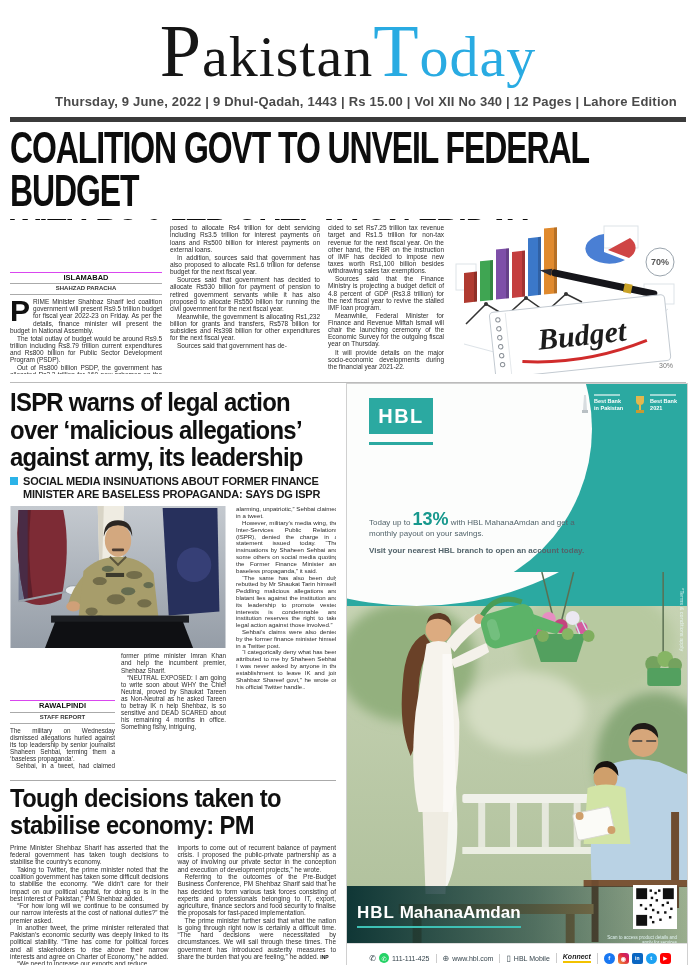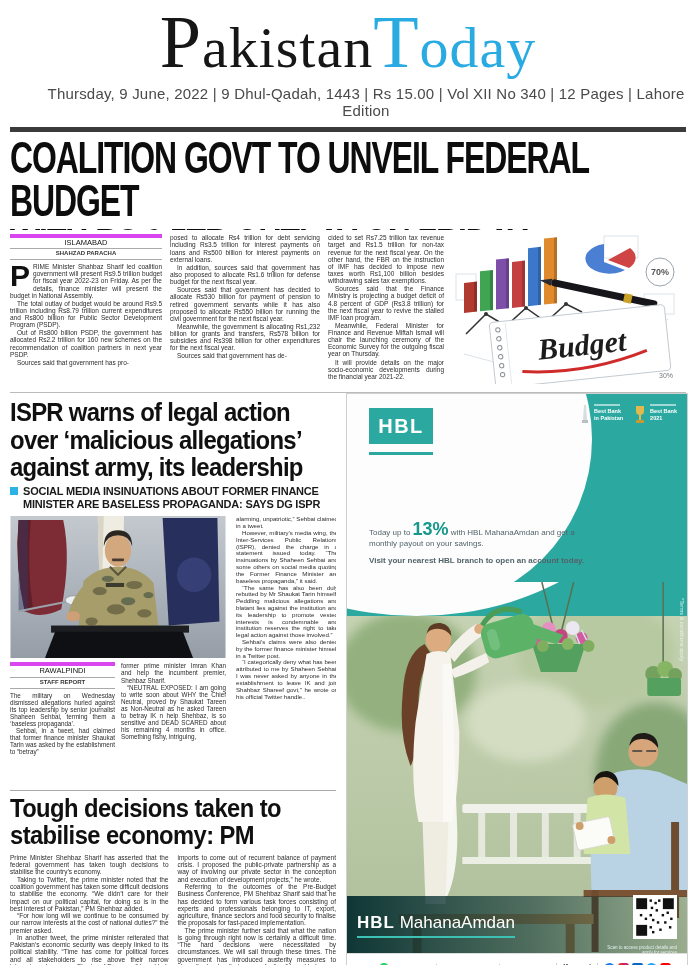--- a/index.html
+++ b/index.html
@@ -1,35 +1,35 @@
 <!DOCTYPE html>
 <html><head>
 <meta charset="utf-8">
 <style>
   html,body{margin:0;padding:0;background:#e8e8e8;}
   .page{position:relative;width:696px;height:965px;margin:0 auto;background:#ffffff;
         font-family:"Liberation Sans",sans-serif;color:#222;overflow:hidden;}
   
-  .masthead{text-align:center;padding-top:5px;}
+  .masthead{text-align:center;padding-top:14px;}
   .masthead h1{margin:0;font-family:"Liberation Serif",serif;font-weight:400;font-size:58px;line-height:1.0;letter-spacing:1px;}
   .masthead h1 span{display:inline-block;}
   .masthead h1 span::first-letter{font-size:1.28em;}
   .mast-black{color:#161616;}
   .mast-blue{color:#29ABE2;}
-  .dateline{font-size:15px;font-weight:normal;color:#4a4a4a;margin-top:6px;letter-spacing:.2px;margin-left:36px;}
+  .dateline{font-size:13px;font-weight:bold;color:#4a4a4a;margin-top:6px;letter-spacing:.2px;margin-left:36px;}
   .thick-rule{height:5px;background:#3b3b3b;margin:8px 10px 4px 10px;}
   
   .lead{margin:0 10px;border-bottom:1px solid #bbb;padding-bottom:8px;}
   .lead-headline{overflow:hidden;height:94px;}
   .lead-headline-inner{font-weight:bold;font-size:45px;line-height:.96;letter-spacing:-1.5px;color:#0d0d0d;
       white-space:pre-line;transform:scaleX(.71);transform-origin:0 0;width:141%;}
   .lead-body{display:flex;gap:8px;height:150px;overflow:hidden;margin-top:4px;}
   .lead-col{font-size:6.5px;line-height:1.1;text-align:justify;color:#2b2b2b;}
   .lc1{flex:0 0 152px;}.lc2{flex:0 0 150px;}.lc3{flex:0 0 116px;}
-  .loc-head{border-top:4px solid #d946ef;border-bottom:1px solid #aaa;text-align:center;font-size:7.5px;font-weight:normal;padding:1px 0;color:#111;}
+  .loc-head{border-top:1px solid #d946ef;border-bottom:1px solid #aaa;text-align:center;font-size:7.5px;font-weight:bold;padding:1px 0;color:#111;margin-top:48px;}
   .byline{border-bottom:1px solid #aaa;text-align:center;font-size:6px;font-weight:bold;padding:1px 0 2px;margin-bottom:3px;color:#333;}
   .lead-col p{margin:0 0 1px 0;}
   .lead-col p.ind{text-indent:7px;}
   .dropcap{float:left;font-size:30px;line-height:.78;font-weight:bold;color:#111;padding:1px 3px 0 0;}
   .continued{font-size:7px;font-weight:bold;color:#0d0d0d;text-align:right;margin-top:3px;letter-spacing:-.2px;}
   .continued .arrow{color:#0d0d0d;}
   .budget-fig{flex:1;margin:0;position:relative;}
   .budget-fig svg{display:block;width:100%;height:100%;}
   
   .lower{display:flex;gap:10px;padding:0 8px 0 10px;height:592px;}
@@ -76,21 +76,21 @@
   .ad-earn{position:absolute;left:22px;top:126px;width:212px;font-size:8px;line-height:1.3;color:#53646b;}
   .ad-rate{font-size:18px;font-weight:bold;color:#17988D;line-height:1;}
   .ad-visit{position:absolute;left:22px;top:162px;width:220px;font-size:8px;color:#53646b;font-weight:bold;}
   .ad-photo{position:absolute;left:0;top:188px;right:0;bottom:28px;}
   .ad-photo svg{display:block;width:100%;height:100%;}
   .ad-terms{position:absolute;right:2px;top:16px;writing-mode:vertical-rl;font-size:5.5px;color:#e9f6f4;opacity:.9;}
   .ad-band{position:absolute;left:0;right:0;bottom:0;height:58px;display:flex;align-items:center;padding:0 10px;
       background:linear-gradient(90deg,rgba(3,44,46,.93) 0%,rgba(3,44,46,.55) 55%,rgba(3,44,46,.12) 100%);}
   .band-text{border-bottom:2px solid #3EC1B5;padding-bottom:3px;}
   .band-hbl{color:#fff;font-weight:bold;font-size:17px;letter-spacing:1px;}
-  .band-name{color:#fff;font-size:17px;font-weight:normal;}
+  .band-name{color:#fff;font-size:17px;font-weight:bold;}
   .qr-wrap{margin-left:auto;text-align:right;}
   .qr-box{width:40px;height:40px;background:#fff;padding:2px;display:inline-block;}
   .qr-caption{font-size:4.5px;color:#dff0ee;width:78px;line-height:1.25;margin-top:2px;}
   .ad-contact{position:absolute;left:0;right:0;bottom:0;height:28px;background:#fff;border-top:1px solid #ddd;
       display:flex;align-items:center;justify-content:center;gap:0;font-size:7px;color:#35444c;}
   .ci{display:flex;align-items:center;gap:3px;padding:0 6px;}
   .ci + .ci{border-left:1px solid #ccc;}
   .glyph{font-size:8px;color:#35444c;}
   .wa-chip{width:10px;height:10px;border-radius:50%;background:#25D366;color:#fff;font-size:6px;display:flex;align-items:center;justify-content:center;}
   .konnect{font-weight:bold;font-style:italic;color:#1c1c1c;border-bottom:2px solid #f2c200;padding-bottom:1px;}

